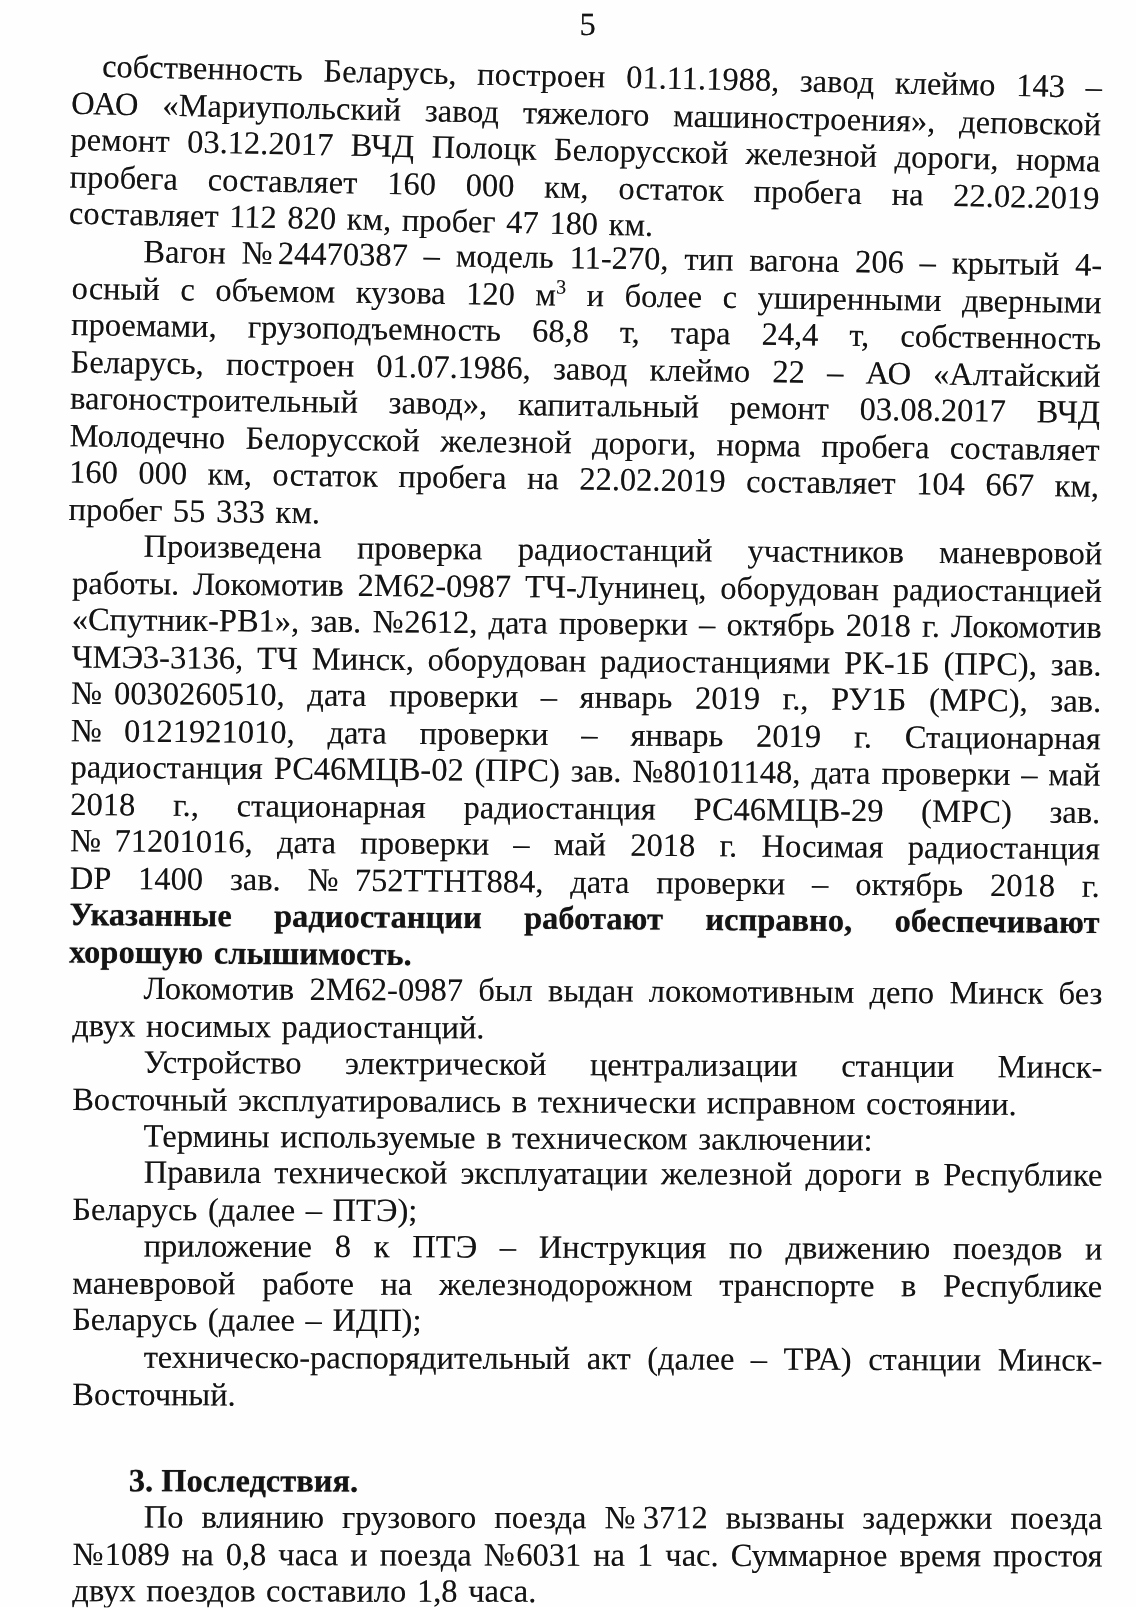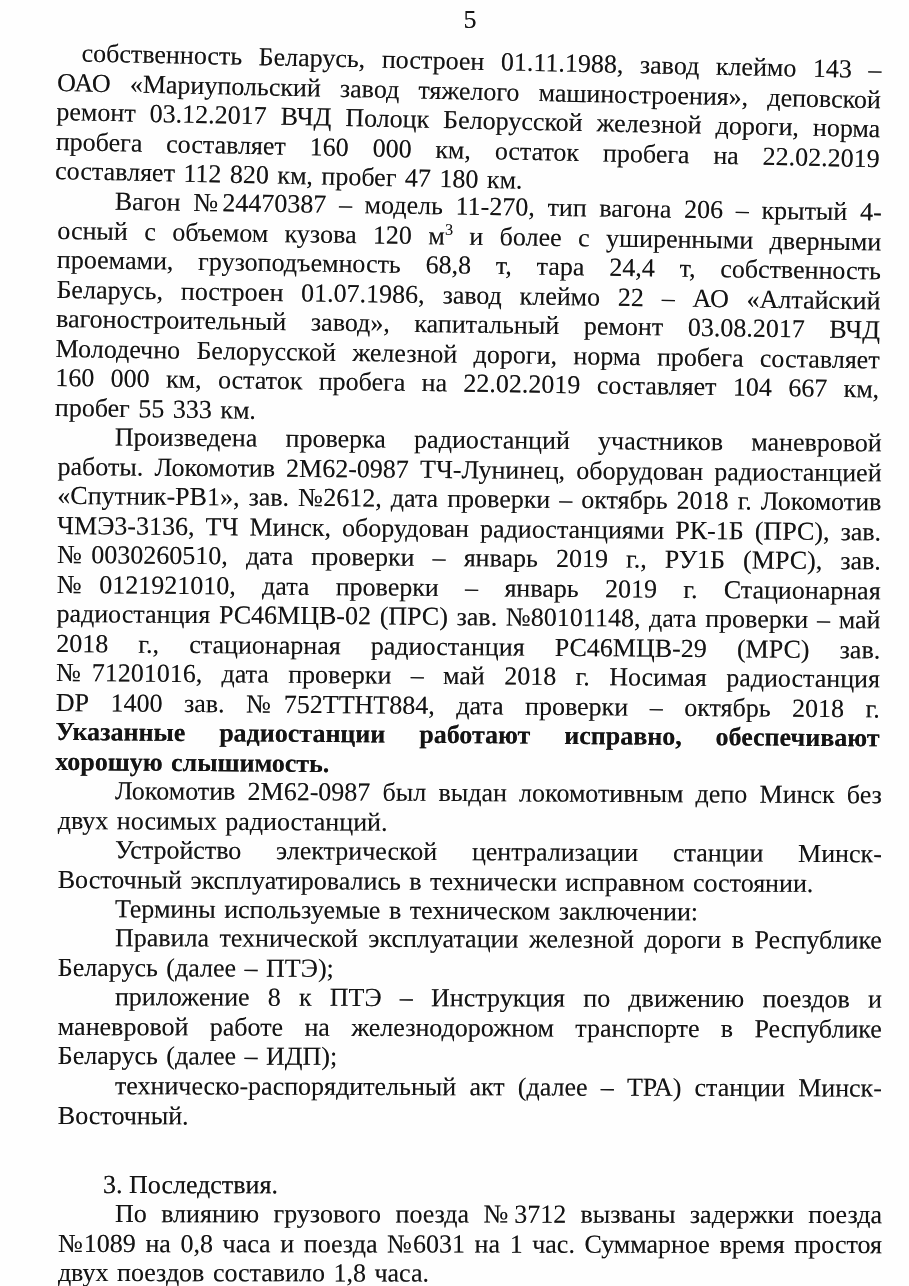--- a/index.html
+++ b/index.html
@@ -43,21 +43,21 @@
     font-size: 0.62em;
     line-height: 0;
   }
   .no-indent { text-indent: 24px; }
   .bold { font-weight: bold; text-shadow: 0 0 0.6px rgba(0,0,0,0.65); }
   .heading {
     margin: 0;
     margin-top: 40px;
     font-size: 26px;
     line-height: 29.5px;
-    font-weight: normal;
+    font-weight: bold;
     text-indent: 45px;
     text-align: left;
     text-shadow: 0 0 0.6px rgba(0,0,0,0.65);
     transform-origin: 0 0;
   }
   
   .t1 { transform: rotate(1.2deg); }
   .t2 { transform: rotate(0.8deg); }
   .t3 { transform: rotate(0.45deg); }
   .t4 { transform: rotate(0.3deg); }

